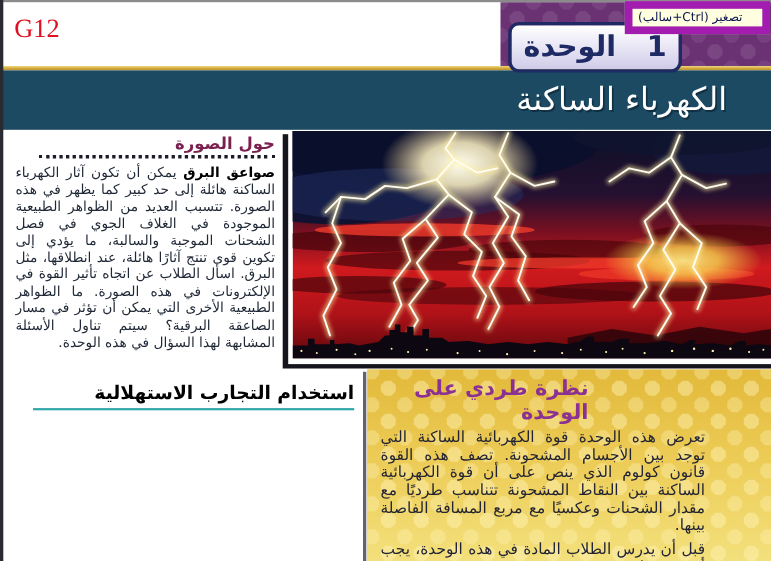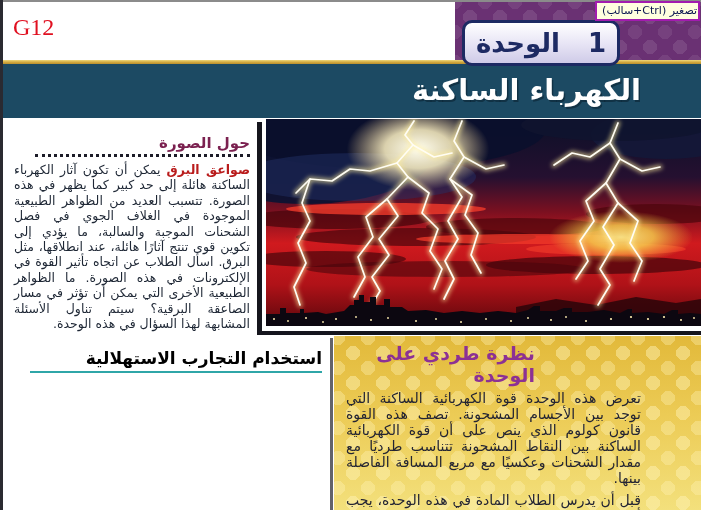--- a/index.html
+++ b/index.html
@@ -14,39 +14,39 @@
          font-size:24px;color:#e01020;z-index:2;}
   .purple-panel{position:absolute;left:455px;top:2px;width:246px;height:58px;
     background-color:#6a3173;
     background-image:radial-gradient(circle,rgba(255,255,255,.10) 0 7px,rgba(255,255,255,0) 7px),
                      radial-gradient(circle,rgba(255,255,255,.08) 0 7px,rgba(255,255,255,0) 7px);
     background-size:30px 30px,30px 30px;background-position:0 0,15px 15px;z-index:1;}
   .unit-badge{position:absolute;left:462px;top:20px;width:152px;height:40px;z-index:3;
     background:linear-gradient(180deg,#ffffff 0%,#e6e3f4 55%,#cfcbe8 100%);
     border:3px solid #1d2a63;border-radius:10px;display:flex;align-items:center;justify-content:center;
     gap:28px;direction:ltr;color:#1d2a63;font-weight:bold;font-size:26px;}
-  .tooltip{position:absolute;right:1px;top:1px;z-index:7;background:#ffffdf;border:2px solid #a21caf;
-    padding:1px 1px 2px 5px;font-size:11px;color:#0a1650;direction:rtl;white-space:nowrap;}
+  .tooltip{position:absolute;right:1px;top:1px;z-index:7;background:#ffffdf;border:7px solid #a21caf;
+    padding:1px 18px 2px 5px;font-size:11px;color:#0a1650;direction:rtl;white-space:nowrap;}
   .gold-rule{position:absolute;left:0;top:60px;width:701px;height:4px;z-index:2;
     background:linear-gradient(180deg,#eed87c 0%,#d2a93f 55%,#b98f2e 100%);}
   .title-bar{position:absolute;left:0;top:64px;width:701px;height:54px;background:#1c4a63;z-index:2;}
-  .title-bar .t{position:absolute;right:60px;top:0;height:54px;line-height:52px;color:#fff;
-    font-weight:bold;font-size:29px;text-shadow:1.5px 1.5px 0 rgba(5,25,40,.5);direction:rtl;}
+  .title-bar .t{position:absolute;right:40px;top:0;height:54px;line-height:52px;color:#fff;
+    font-weight:normal;font-size:29px;text-shadow:1.5px 1.5px 0 rgba(5,25,40,.5);direction:rtl;}
 
   
   .photo-shadow{position:absolute;left:257px;top:122px;width:444px;height:213px;background:#15151d;}
   .photo-frame{position:absolute;left:262px;top:119px;width:439px;height:212px;background:#ffffff;}
   .photo{position:absolute;left:266px;top:119px;width:435px;height:207px;}
 
   
-  .about{position:absolute;left:14px;top:134px;width:236px;direction:rtl;}
+  .about{position:absolute;left:14px;top:121px;width:236px;direction:rtl;}
   .about h2{margin:0;font-size:15px;font-weight:bold;color:#7b2150;text-align:right;}
   .about .dash{width:215px;border-bottom:3px dotted #1c1c28;margin-top:2px;margin-bottom:5px;}
   .about p{margin:0;font-size:12.5px;line-height:15.4px;color:#1e2735;text-align:justify;}
-  .about b{color:#b91c1c;}
+  .about b{color:#000000;}
 
   .labs{position:absolute;left:14px;top:348px;width:308px;direction:rtl;}
   .labs h2{margin:0;font-size:17px;font-weight:bold;color:#000000;text-align:right;}
   .labs .rule{width:292px;border-bottom:2px solid #2fa6a8;margin-top:3px;margin-bottom:7px;}
   .labs p{margin:0;font-size:13px;line-height:17.5px;color:#1e2735;text-align:justify;}
 
   
   .ov-shadow{position:absolute;left:330px;top:338px;width:3px;height:172px;background:#63636a;}
   .overview{position:absolute;left:334px;top:336px;width:367px;height:174px;overflow:hidden;
     background-color:#e7c04a;

